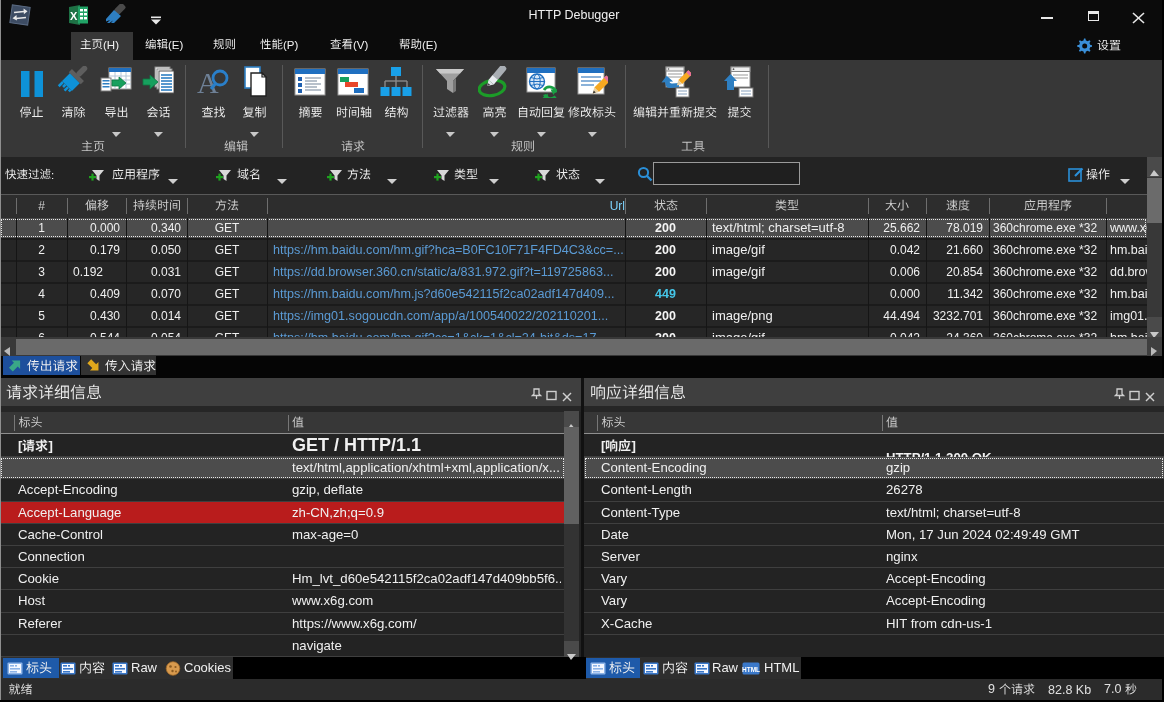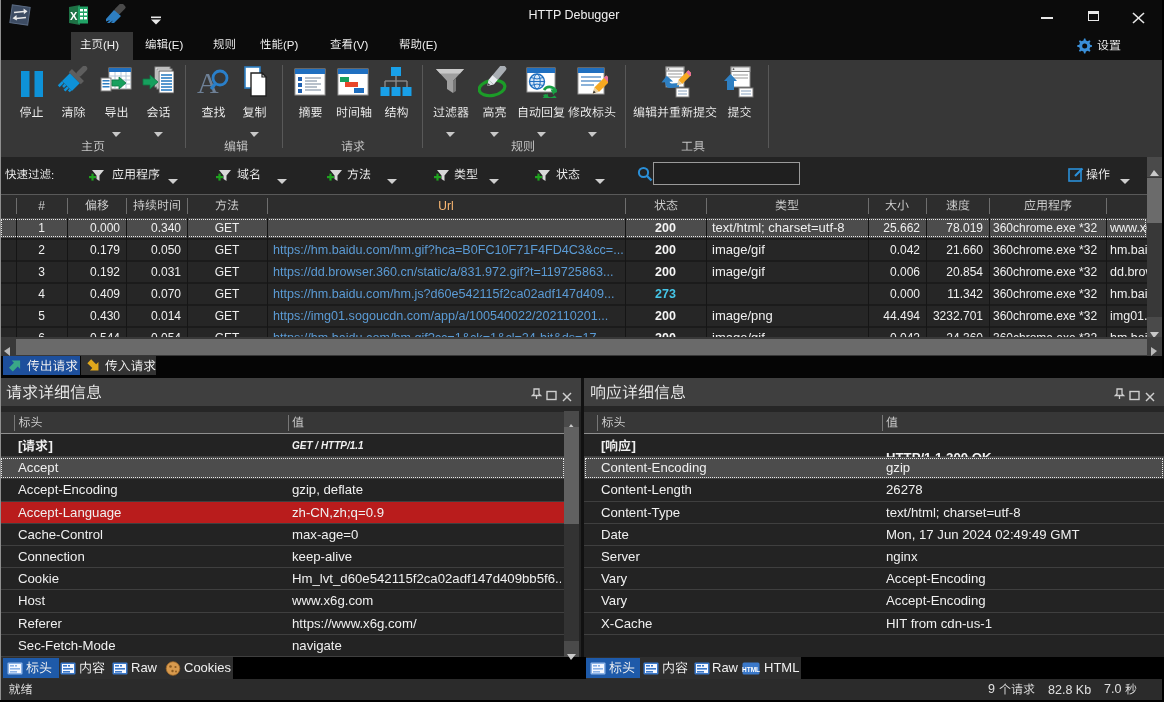--- a/index.html
+++ b/index.html
@@ -560,21 +560,21 @@
 <div class="abs" style="left:126px;top:199px;width:61px;text-align:center;font-size:12px;color:#cfcfcf"><svg class="k" width="48" height="12" viewBox="0 0 4000 1000" style="vertical-align:-1.4px;color:#cfcfcf">
       <use href="#gr6301"></use>
       <use href="#gr7EED" x="1000"></use>
       <use href="#gr65F6" x="2000"></use>
       <use href="#gr95F4" x="3000"></use>
     </svg></div>
 <div class="abs" style="left:187px;top:199px;width:80px;text-align:center;font-size:12px;color:#cfcfcf"><svg class="k" width="24" height="12" viewBox="0 0 2000 1000" style="vertical-align:-1.4px;color:#cfcfcf">
       <use href="#gr65B9"></use>
       <use href="#gr6CD5" x="1000"></use>
     </svg></div>
-<div class="abs" style="left:267px;top:199px;width:358px;text-align:center;font-size:12px;color:#fdba74">Url</div>
+<div class="abs" style="left:267px;top:199px;width:358px;text-align:right;font-size:12px;color:#7dd3fc">Url</div>
 <div class="abs" style="left:625px;top:199px;width:81px;text-align:center;font-size:12px;color:#cfcfcf"><svg class="k" width="24" height="12" viewBox="0 0 2000 1000" style="vertical-align:-1.4px;color:#cfcfcf">
       <use href="#gr72B6"></use>
       <use href="#gr6001" x="1000"></use>
     </svg></div>
 <div class="abs" style="left:706px;top:199px;width:162px;text-align:center;font-size:12px;color:#cfcfcf"><svg class="k" width="24" height="12" viewBox="0 0 2000 1000" style="vertical-align:-1.4px;color:#cfcfcf">
       <use href="#gr7C7B"></use>
       <use href="#gr578B" x="1000"></use>
     </svg></div>
 <div class="abs" style="left:868px;top:199px;width:58px;text-align:center;font-size:12px;color:#cfcfcf"><svg class="k" width="24" height="12" viewBox="0 0 2000 1000" style="vertical-align:-1.4px;color:#cfcfcf">
       <use href="#gr5927"></use>
@@ -625,38 +625,38 @@
       <div class="abs row" style="left:267px;top:0;width:358px;height:20px;line-height:20px;text-align:left;padding:0 6px;font-size:12.6px;color:#5b9bd5;">https://hm.baidu.com/hm.gif?hca=B0FC10F71F4FD4C3&amp;cc=...</div>
       <div class="abs row" style="left:625px;top:0;width:81px;height:20px;line-height:20px;text-align:center;padding:0 6px;font-size:12.5px;color:#f5f5f5;font-weight:bold;">200</div>
       <div class="abs row" style="left:706px;top:0;width:162px;height:20px;line-height:20px;text-align:left;padding:0 6px;font-size:13.0px;color:#f0f0f0;">image/gif</div>
       <div class="abs row" style="left:868px;top:0;width:58px;height:20px;line-height:20px;text-align:right;padding:0 6px;font-size:12.0px;color:#f0f0f0;">0.042</div>
       <div class="abs row" style="left:926px;top:0;width:63px;height:20px;line-height:20px;text-align:right;padding:0 6px;font-size:12.0px;color:#f0f0f0;">21.660</div>
       <div class="abs row" style="left:989px;top:0;width:117px;height:20px;line-height:20px;text-align:left;padding:0 4px;font-size:12.0px;color:#f0f0f0;">360chrome.exe *32</div>
       <div class="abs row" style="left:1106px;top:0;width:41px;height:20px;line-height:20px;text-align:left;padding:0 4px;font-size:12.5px;color:#f0f0f0;">hm.baidu.com</div>
     </div>
     <div class="abs" style="left:0;top:262px;width:1147px;height:20px;background:#262626;">
       <div class="abs row" style="left:16px;top:0;width:51px;height:20px;line-height:20px;text-align:center;padding:0 6px;font-size:12.0px;color:#f0f0f0;">3</div>
-      <div class="abs row" style="left:67px;top:0;width:59px;height:20px;line-height:20px;text-align:right;padding:0 6px;font-size:12.0px;color:#f0f0f0;">0.192</div>
+      <div class="abs row" style="left:67px;top:0;width:59px;height:20px;line-height:20px;text-align:left;padding:0 6px;font-size:12.0px;color:#f0f0f0;">0.192</div>
       <div class="abs row" style="left:126px;top:0;width:61px;height:20px;line-height:20px;text-align:right;padding:0 6px;font-size:12.0px;color:#f0f0f0;">0.031</div>
       <div class="abs row" style="left:187px;top:0;width:80px;height:20px;line-height:20px;text-align:center;padding:0 6px;font-size:12.0px;color:#f0f0f0;">GET</div>
       <div class="abs row" style="left:267px;top:0;width:358px;height:20px;line-height:20px;text-align:left;padding:0 6px;font-size:12.6px;color:#5b9bd5;">https://dd.browser.360.cn/static/a/831.972.gif?t=119725863...</div>
       <div class="abs row" style="left:625px;top:0;width:81px;height:20px;line-height:20px;text-align:center;padding:0 6px;font-size:12.5px;color:#f5f5f5;font-weight:bold;">200</div>
       <div class="abs row" style="left:706px;top:0;width:162px;height:20px;line-height:20px;text-align:left;padding:0 6px;font-size:13.0px;color:#f0f0f0;">image/gif</div>
       <div class="abs row" style="left:868px;top:0;width:58px;height:20px;line-height:20px;text-align:right;padding:0 6px;font-size:12.0px;color:#f0f0f0;">0.006</div>
       <div class="abs row" style="left:926px;top:0;width:63px;height:20px;line-height:20px;text-align:right;padding:0 6px;font-size:12.0px;color:#f0f0f0;">20.854</div>
       <div class="abs row" style="left:989px;top:0;width:117px;height:20px;line-height:20px;text-align:left;padding:0 4px;font-size:12.0px;color:#f0f0f0;">360chrome.exe *32</div>
       <div class="abs row" style="left:1106px;top:0;width:41px;height:20px;line-height:20px;text-align:left;padding:0 4px;font-size:12.5px;color:#f0f0f0;">dd.browser.360.cn</div>
     </div>
     <div class="abs" style="left:0;top:284px;width:1147px;height:20px;background:#262626;">
       <div class="abs row" style="left:16px;top:0;width:51px;height:20px;line-height:20px;text-align:center;padding:0 6px;font-size:12.0px;color:#f0f0f0;">4</div>
       <div class="abs row" style="left:67px;top:0;width:59px;height:20px;line-height:20px;text-align:right;padding:0 6px;font-size:12.0px;color:#f0f0f0;">0.409</div>
       <div class="abs row" style="left:126px;top:0;width:61px;height:20px;line-height:20px;text-align:right;padding:0 6px;font-size:12.0px;color:#f0f0f0;">0.070</div>
       <div class="abs row" style="left:187px;top:0;width:80px;height:20px;line-height:20px;text-align:center;padding:0 6px;font-size:12.0px;color:#f0f0f0;">GET</div>
       <div class="abs row" style="left:267px;top:0;width:358px;height:20px;line-height:20px;text-align:left;padding:0 6px;font-size:12.6px;color:#5b9bd5;">https://hm.baidu.com/hm.js?d60e542115f2ca02adf147d409...</div>
-      <div class="abs row" style="left:625px;top:0;width:81px;height:20px;line-height:20px;text-align:center;padding:0 6px;font-size:12.5px;color:#45c6e8;font-weight:bold;">273</div>
+      <div class="abs row" style="left:625px;top:0;width:81px;height:20px;line-height:20px;text-align:center;padding:0 6px;font-size:12.5px;color:#45c6e8;font-weight:bold;">449</div>
       <div class="abs row" style="left:706px;top:0;width:162px;height:20px;line-height:20px;text-align:left;padding:0 6px;font-size:13.0px;color:#f0f0f0;"></div>
       <div class="abs row" style="left:868px;top:0;width:58px;height:20px;line-height:20px;text-align:right;padding:0 6px;font-size:12.0px;color:#f0f0f0;">0.000</div>
       <div class="abs row" style="left:926px;top:0;width:63px;height:20px;line-height:20px;text-align:right;padding:0 6px;font-size:12.0px;color:#f0f0f0;">11.342</div>
       <div class="abs row" style="left:989px;top:0;width:117px;height:20px;line-height:20px;text-align:left;padding:0 4px;font-size:12.0px;color:#f0f0f0;">360chrome.exe *32</div>
       <div class="abs row" style="left:1106px;top:0;width:41px;height:20px;line-height:20px;text-align:left;padding:0 4px;font-size:12.5px;color:#f0f0f0;">hm.baidu.com</div>
     </div>
     <div class="abs" style="left:0;top:306px;width:1147px;height:20px;background:#262626;">
       <div class="abs row" style="left:16px;top:0;width:51px;height:20px;line-height:20px;text-align:center;padding:0 6px;font-size:12.0px;color:#f0f0f0;">5</div>
       <div class="abs row" style="left:67px;top:0;width:59px;height:20px;line-height:20px;text-align:right;padding:0 6px;font-size:12.0px;color:#f0f0f0;">0.430</div>
       <div class="abs row" style="left:126px;top:0;width:61px;height:20px;line-height:20px;text-align:right;padding:0 6px;font-size:12.0px;color:#f0f0f0;">0.014</div>
@@ -771,64 +771,62 @@
 <div class="abs" style="left:292px;top:415px;font-size:12.5px;color:#cfcfcf"><svg class="k" width="12" height="12" viewBox="0 0 1000 1000" style="vertical-align:-1.5px;color:#cfcfcf">
       <use href="#gr503C"></use>
     </svg></div>
 <div class="abs" style="left:14px;top:415px;width:1px;height:16px;background:#777"></div>
 <div class="abs" style="left:288px;top:415px;width:1px;height:16px;background:#777"></div>
 <div class="abs" style="left:0px;top:435px;width:565px;height:22px;background:#232323;border-bottom:1px solid #3f3f3f;">
     <div class="abs row" style="left:18px;top:0;width:266px;height:100%;line-height:21px;font-size:13.2px;font-weight:bold;"><b>[<svg class="k" width="26" height="13" viewBox="0 0 2000 1000" style="vertical-align:-1.6px">
           <use href="#gb8BF7"></use>
           <use href="#gb6C42" x="1000"></use>
         </svg>]</b></div>
-    <div class="abs row" style="left:292px;top:0;width:269px;height:100%;line-height:21px;font-size:10px;font-weight:bold;font-style:italic;">GET / HTTP/1.1</div>
+    <div class="abs row" style="left:292px;top:0;width:269px;height:100%;line-height:21px;font-size:18px;font-weight:bold;">GET / HTTP/1.1</div>
     <div class="abs" style="left:16px;top:0;width:1px;height:100%%;background:#3f3f3f"></div>
   </div>
 <div class="abs" style="left:0px;top:457px;width:565px;height:22px;background:#4c4c4c;border-bottom:1px solid #3f3f3f;outline:1px dotted #e8e8e8;outline-offset:-2px;">
-    <div class="abs row" style="left:18px;top:0;width:266px;height:100%;line-height:21px;font-size:13.2px;">Accept</div>
+    <div class="abs row" style="left:292px;top:0;width:269px;height:100%;line-height:21px;font-size:13.2px;">text/html,application/xhtml+xml,application/x...</div>
     <div class="abs" style="left:16px;top:0;width:1px;height:100%%;background:#3f3f3f"></div>
   </div>
 <div class="abs" style="left:0px;top:479px;width:565px;height:23px;background:#232323;border-bottom:1px solid #3f3f3f;">
     <div class="abs row" style="left:18px;top:0;width:266px;height:100%;line-height:22px;font-size:13.2px;">Accept-Encoding</div>
     <div class="abs row" style="left:292px;top:0;width:269px;height:100%;line-height:22px;font-size:13.2px;">gzip, deflate</div>
     <div class="abs" style="left:16px;top:0;width:1px;height:100%%;background:#3f3f3f"></div>
   </div>
 <div class="abs" style="left:0px;top:502px;width:565px;height:22px;background:#b91c1c;border-bottom:1px solid #3f3f3f;">
     <div class="abs row" style="left:18px;top:0;width:266px;height:100%;line-height:21px;font-size:13.2px;">Accept-Language</div>
     <div class="abs row" style="left:292px;top:0;width:269px;height:100%;line-height:21px;font-size:13.2px;">zh-CN,zh;q=0.9</div>
     <div class="abs" style="left:16px;top:0;width:1px;height:100%%;background:#3f3f3f"></div>
   </div>
 <div class="abs" style="left:0px;top:524px;width:565px;height:22px;background:#232323;border-bottom:1px solid #3f3f3f;">
     <div class="abs row" style="left:18px;top:0;width:266px;height:100%;line-height:21px;font-size:13.2px;">Cache-Control</div>
     <div class="abs row" style="left:292px;top:0;width:269px;height:100%;line-height:21px;font-size:13.2px;">max-age=0</div>
     <div class="abs" style="left:16px;top:0;width:1px;height:100%%;background:#3f3f3f"></div>
   </div>
 <div class="abs" style="left:0px;top:546px;width:565px;height:22px;background:#232323;border-bottom:1px solid #3f3f3f;">
     <div class="abs row" style="left:18px;top:0;width:266px;height:100%;line-height:21px;font-size:13.2px;">Connection</div>
-    <div class="abs row" style="left:292px;top:0;width:269px;height:100%;line-height:21px;font-size:13.2px;">keep-alive</div>
     <div class="abs" style="left:16px;top:0;width:1px;height:100%%;background:#3f3f3f"></div>
   </div>
 <div class="abs" style="left:0px;top:568px;width:565px;height:22px;background:#232323;border-bottom:1px solid #3f3f3f;">
     <div class="abs row" style="left:18px;top:0;width:266px;height:100%;line-height:21px;font-size:13.2px;">Cookie</div>
     <div class="abs row" style="left:292px;top:0;width:269px;height:100%;line-height:21px;font-size:13.2px;">Hm_lvt_d60e542115f2ca02adf147d409bb5f6...</div>
     <div class="abs" style="left:16px;top:0;width:1px;height:100%%;background:#3f3f3f"></div>
   </div>
 <div class="abs" style="left:0px;top:590px;width:565px;height:23px;background:#232323;border-bottom:1px solid #3f3f3f;">
     <div class="abs row" style="left:18px;top:0;width:266px;height:100%;line-height:22px;font-size:13.2px;">Host</div>
     <div class="abs row" style="left:292px;top:0;width:269px;height:100%;line-height:22px;font-size:13.2px;">www.x6g.com</div>
     <div class="abs" style="left:16px;top:0;width:1px;height:100%%;background:#3f3f3f"></div>
   </div>
 <div class="abs" style="left:0px;top:613px;width:565px;height:22px;background:#232323;border-bottom:1px solid #3f3f3f;">
     <div class="abs row" style="left:18px;top:0;width:266px;height:100%;line-height:21px;font-size:13.2px;">Referer</div>
     <div class="abs row" style="left:292px;top:0;width:269px;height:100%;line-height:21px;font-size:13.2px;">https://www.x6g.com/</div>
     <div class="abs" style="left:16px;top:0;width:1px;height:100%%;background:#3f3f3f"></div>
   </div>
 <div class="abs" style="left:0px;top:635px;width:565px;height:22px;background:#232323;border-bottom:1px solid #3f3f3f;">
-    <div class="abs row" style="left:18px;top:0;width:266px;height:100%;line-height:21px;font-size:13.2px;">Sec-Fetch-Mode</div>
     <div class="abs row" style="left:292px;top:0;width:269px;height:100%;line-height:21px;font-size:13.2px;">navigate</div>
     <div class="abs" style="left:16px;top:0;width:1px;height:100%%;background:#3f3f3f"></div>
   </div>
 <div class="abs" style="left:564px;top:411px;width:15px;height:246px;background:#333"></div>
 <div class="abs" style="left:564px;top:411px;width:15px;height:16px;background:#4a4a4a"></div>
 <div class="abs" style="left:567px;top:416px"><svg width="9" height="6" viewBox="0 0 9 6">
       <polygon points="0,6 9,6 4,0" fill="#c9c9c9"></polygon>
     </svg></div>
 <div class="abs" style="left:564px;top:427px;width:15px;height:97px;background:#616161"></div>
 <div class="abs" style="left:564px;top:641px;width:15px;height:16px;background:#4a4a4a"></div>

